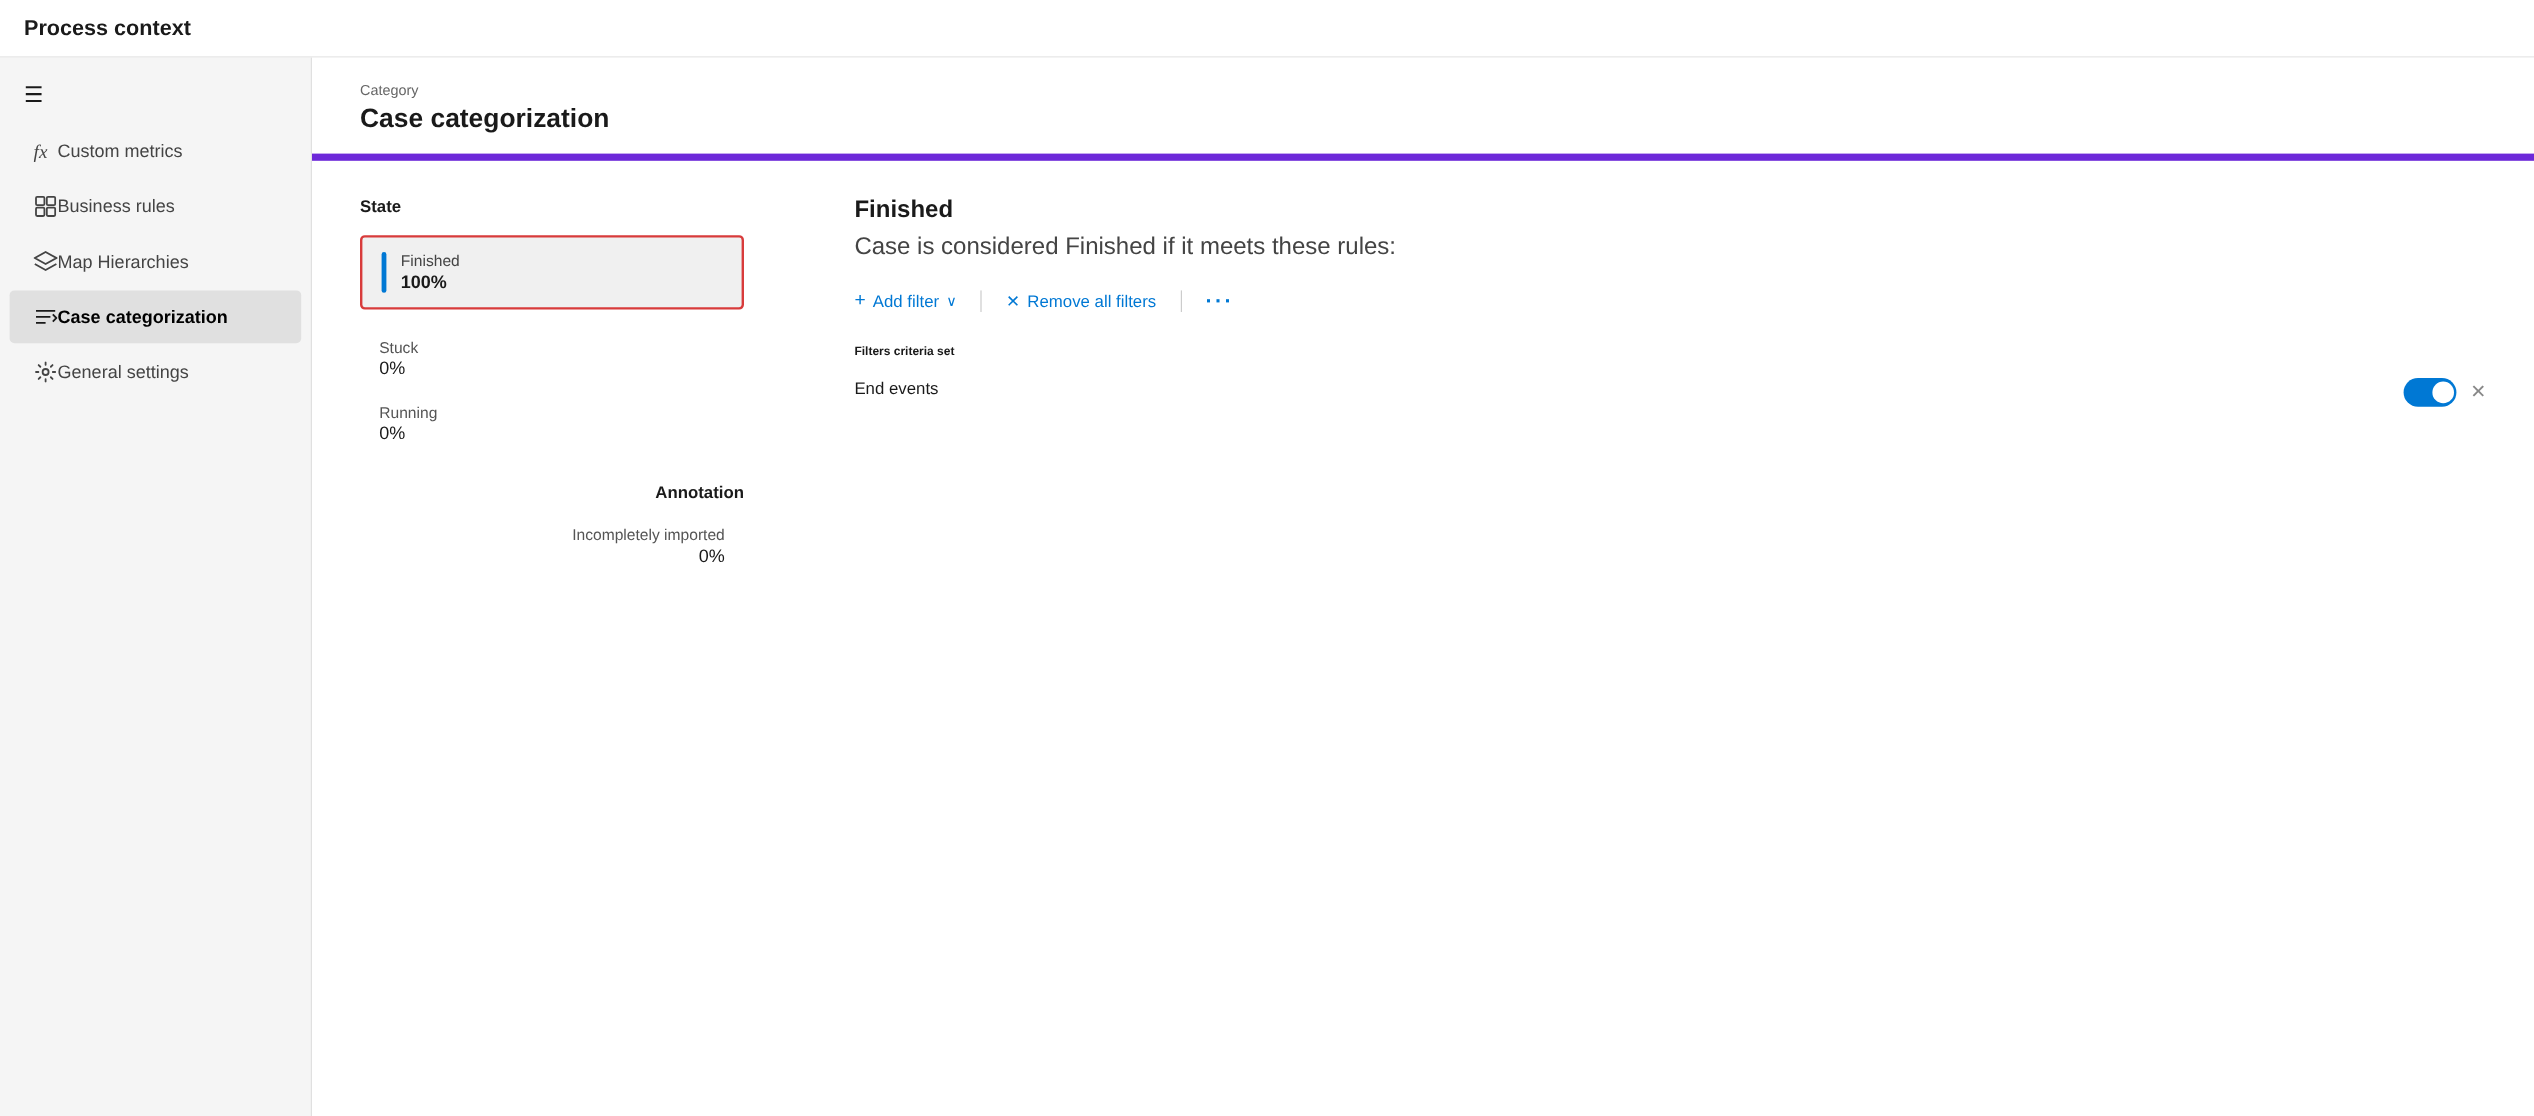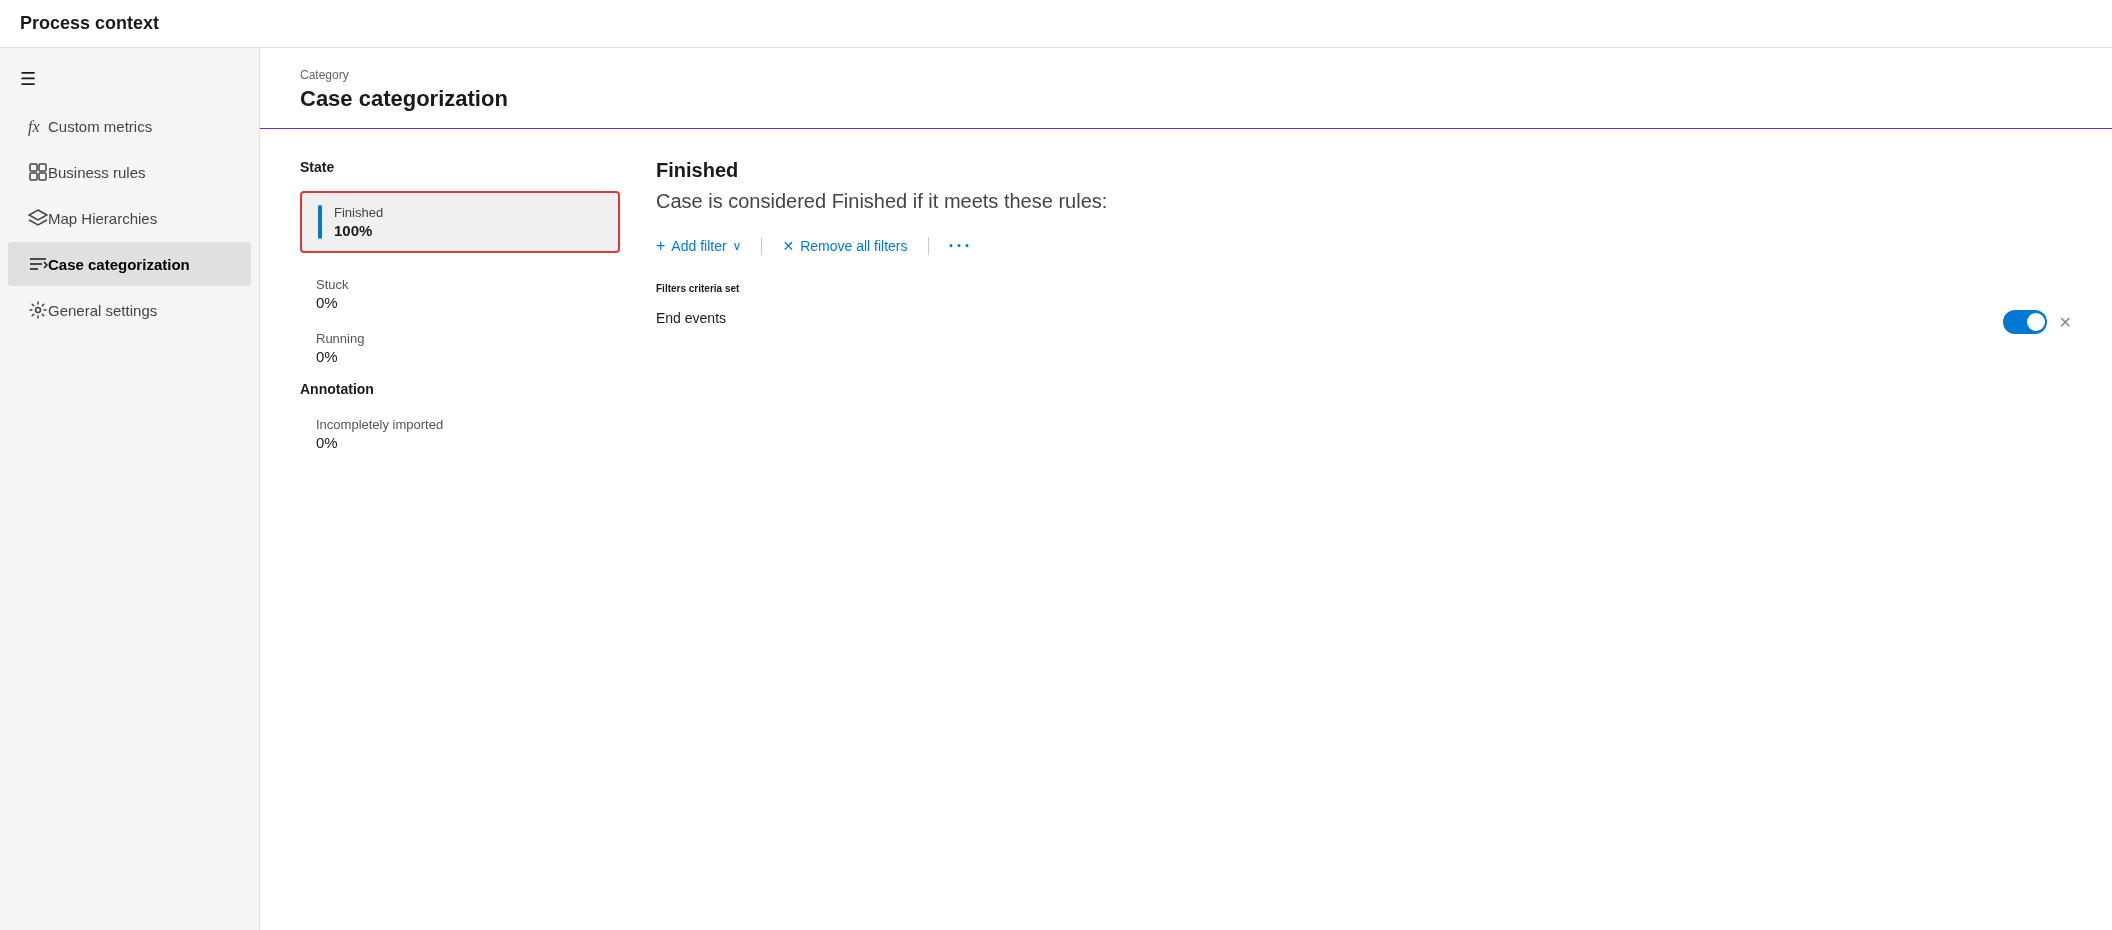--- a/index.html
+++ b/index.html
@@ -65,36 +65,36 @@
     }
 
     .main-content {
       flex: 1;
       overflow-y: auto;
       background: #fff;
     }
 
     .page-header {
       padding: 20px 40px 16px 40px;
-      border-bottom: 1px solid #6d28d9;
+      border-bottom: 6px solid #6d28d9;
     }
     .page-category {
       font-size: 12px;
       color: #666;
       margin-bottom: 4px;
     }
     .page-title {
       font-size: 22px;
       font-weight: 600;
     }
 
     .content-area {
       display: flex;
       padding: 30px 40px;
-      gap: 36px;
+      gap: 92px;
     }
 
     .left-panel {
       width: 320px;
       flex-shrink: 0;
     }
 
     .right-panel {
       flex: 1;
     }
@@ -142,21 +142,22 @@
       font-size: 13px;
       color: #555;
       margin-bottom: 2px;
     }
     .state-item-pct {
       font-size: 15px;
       font-weight: 500;
     }
 
     .annotation-section {
-      margin-top: 8px;
+      margin-top: 24px;
+      text-align: right;
     }
     .annotation-label {
       font-size: 14px;
       font-weight: 600;
       margin-bottom: 12px;
     }
     .annotation-item {
       padding: 8px 16px;
     }
     .annotation-item-name {

